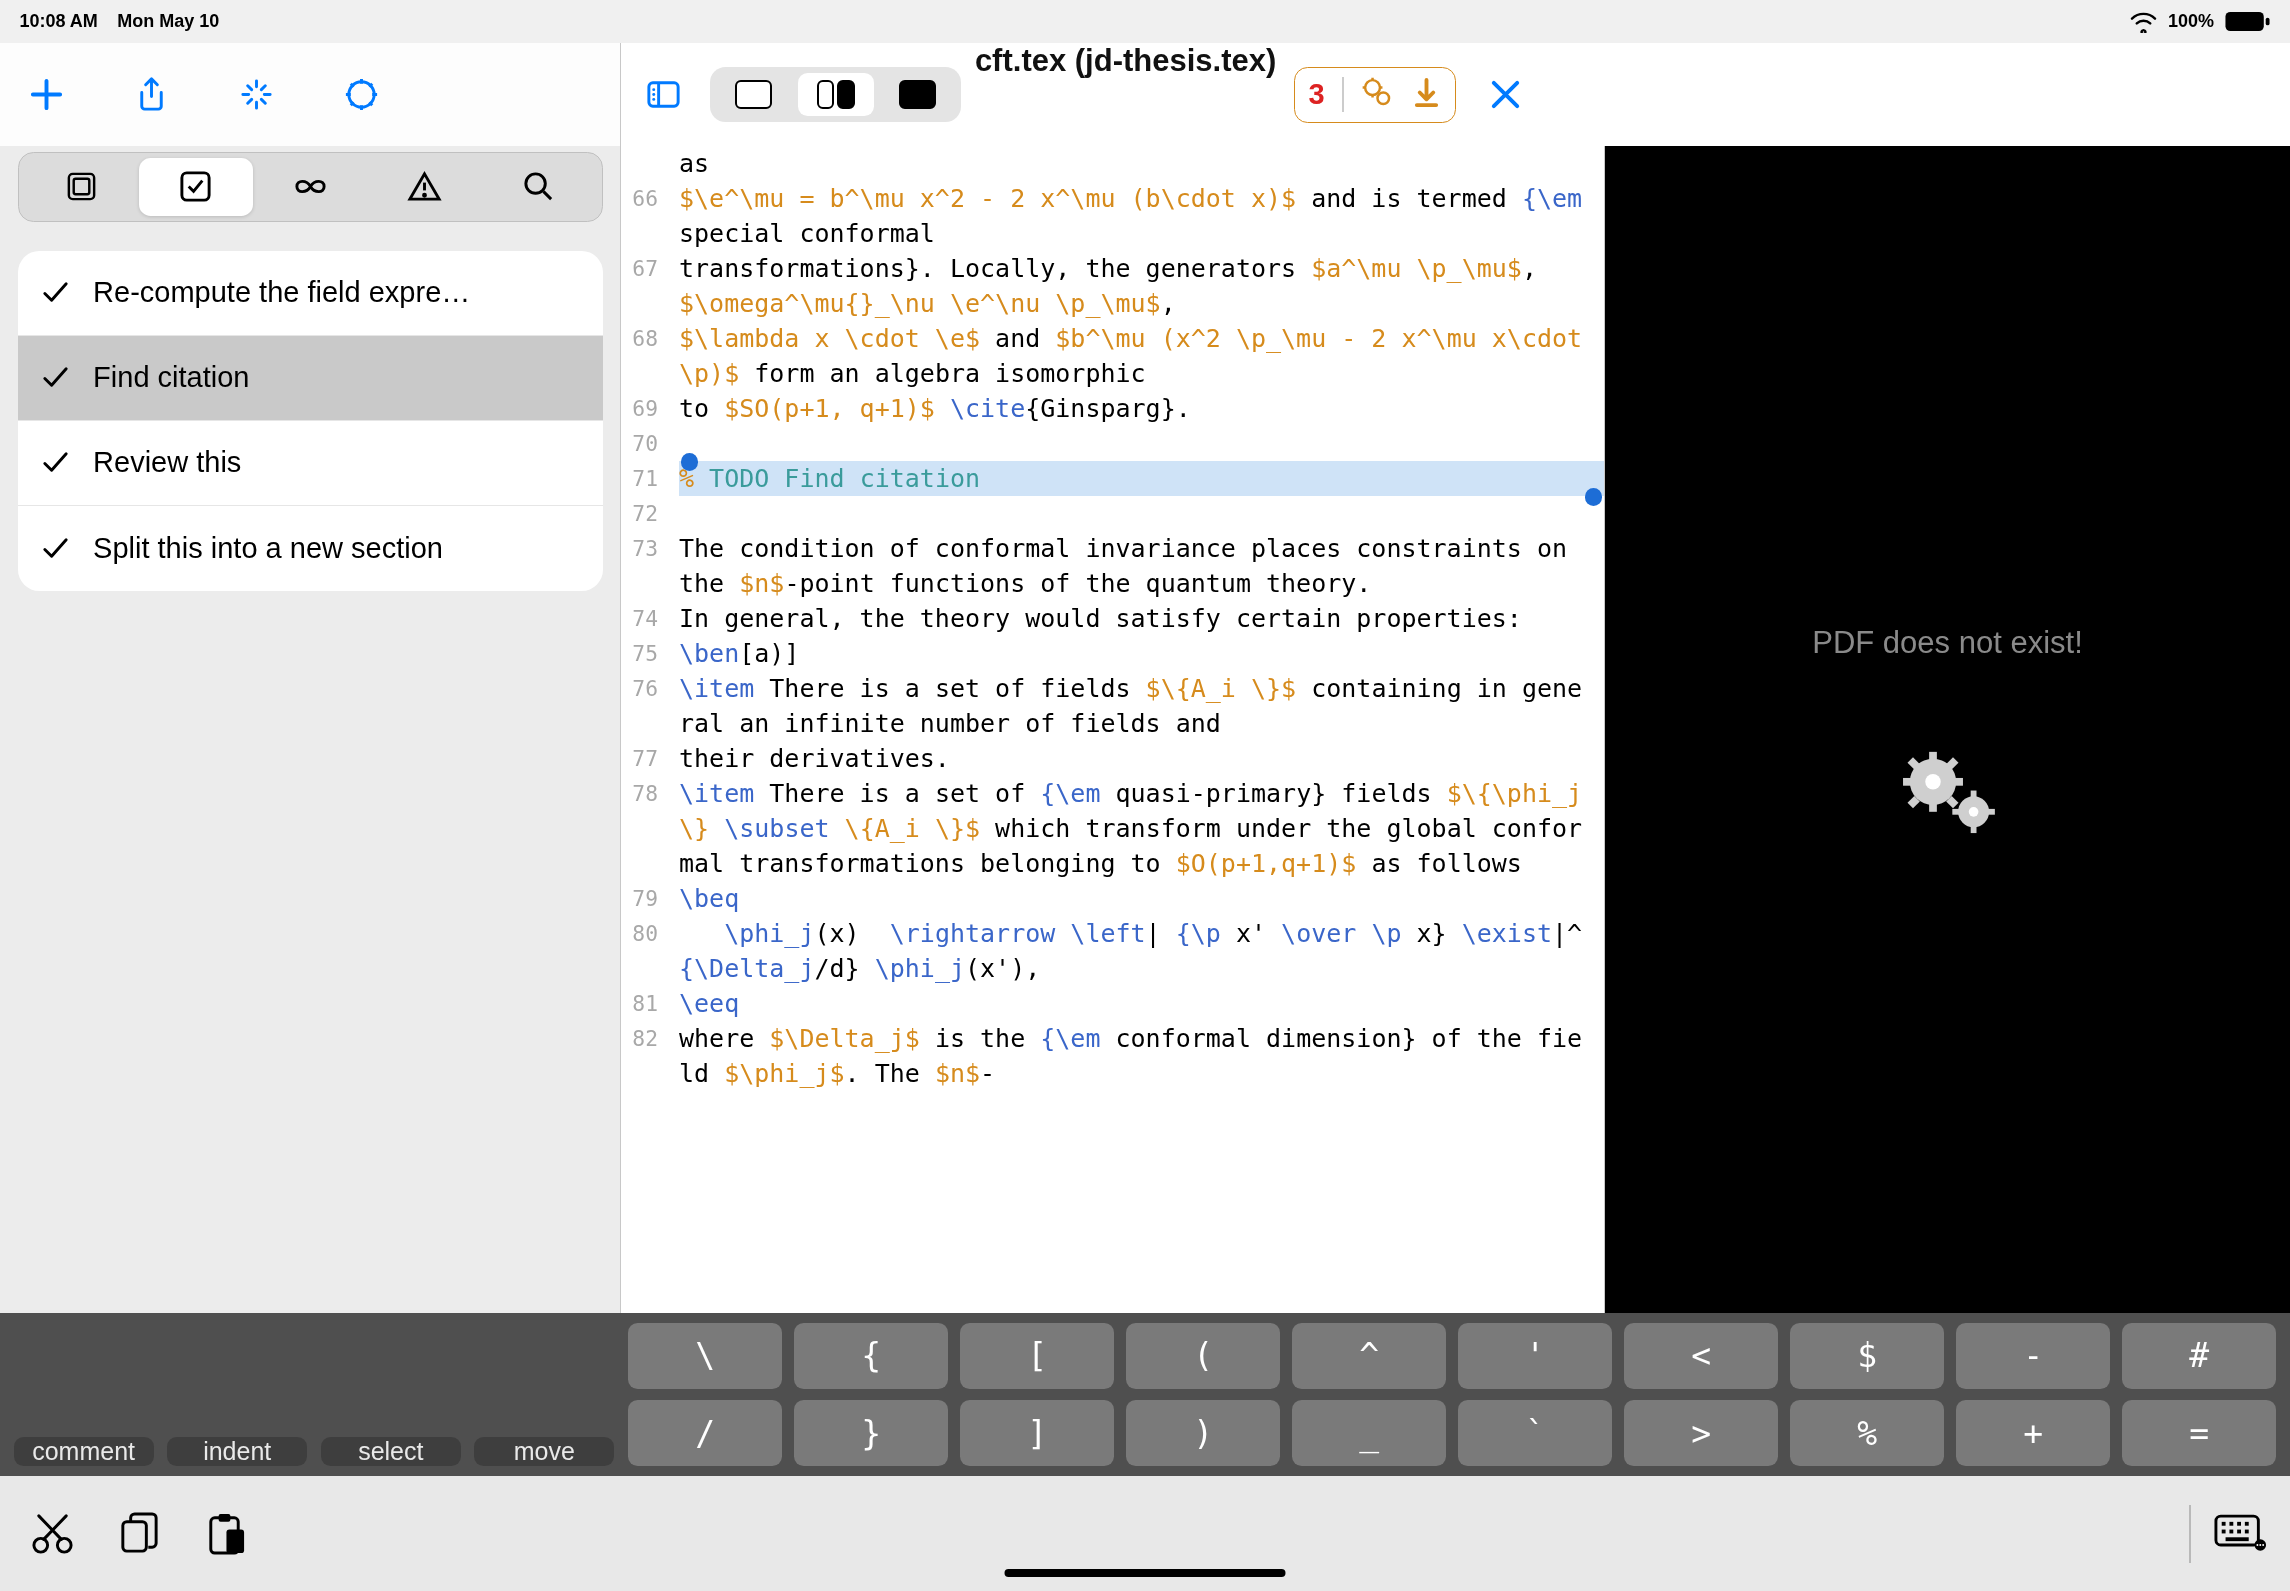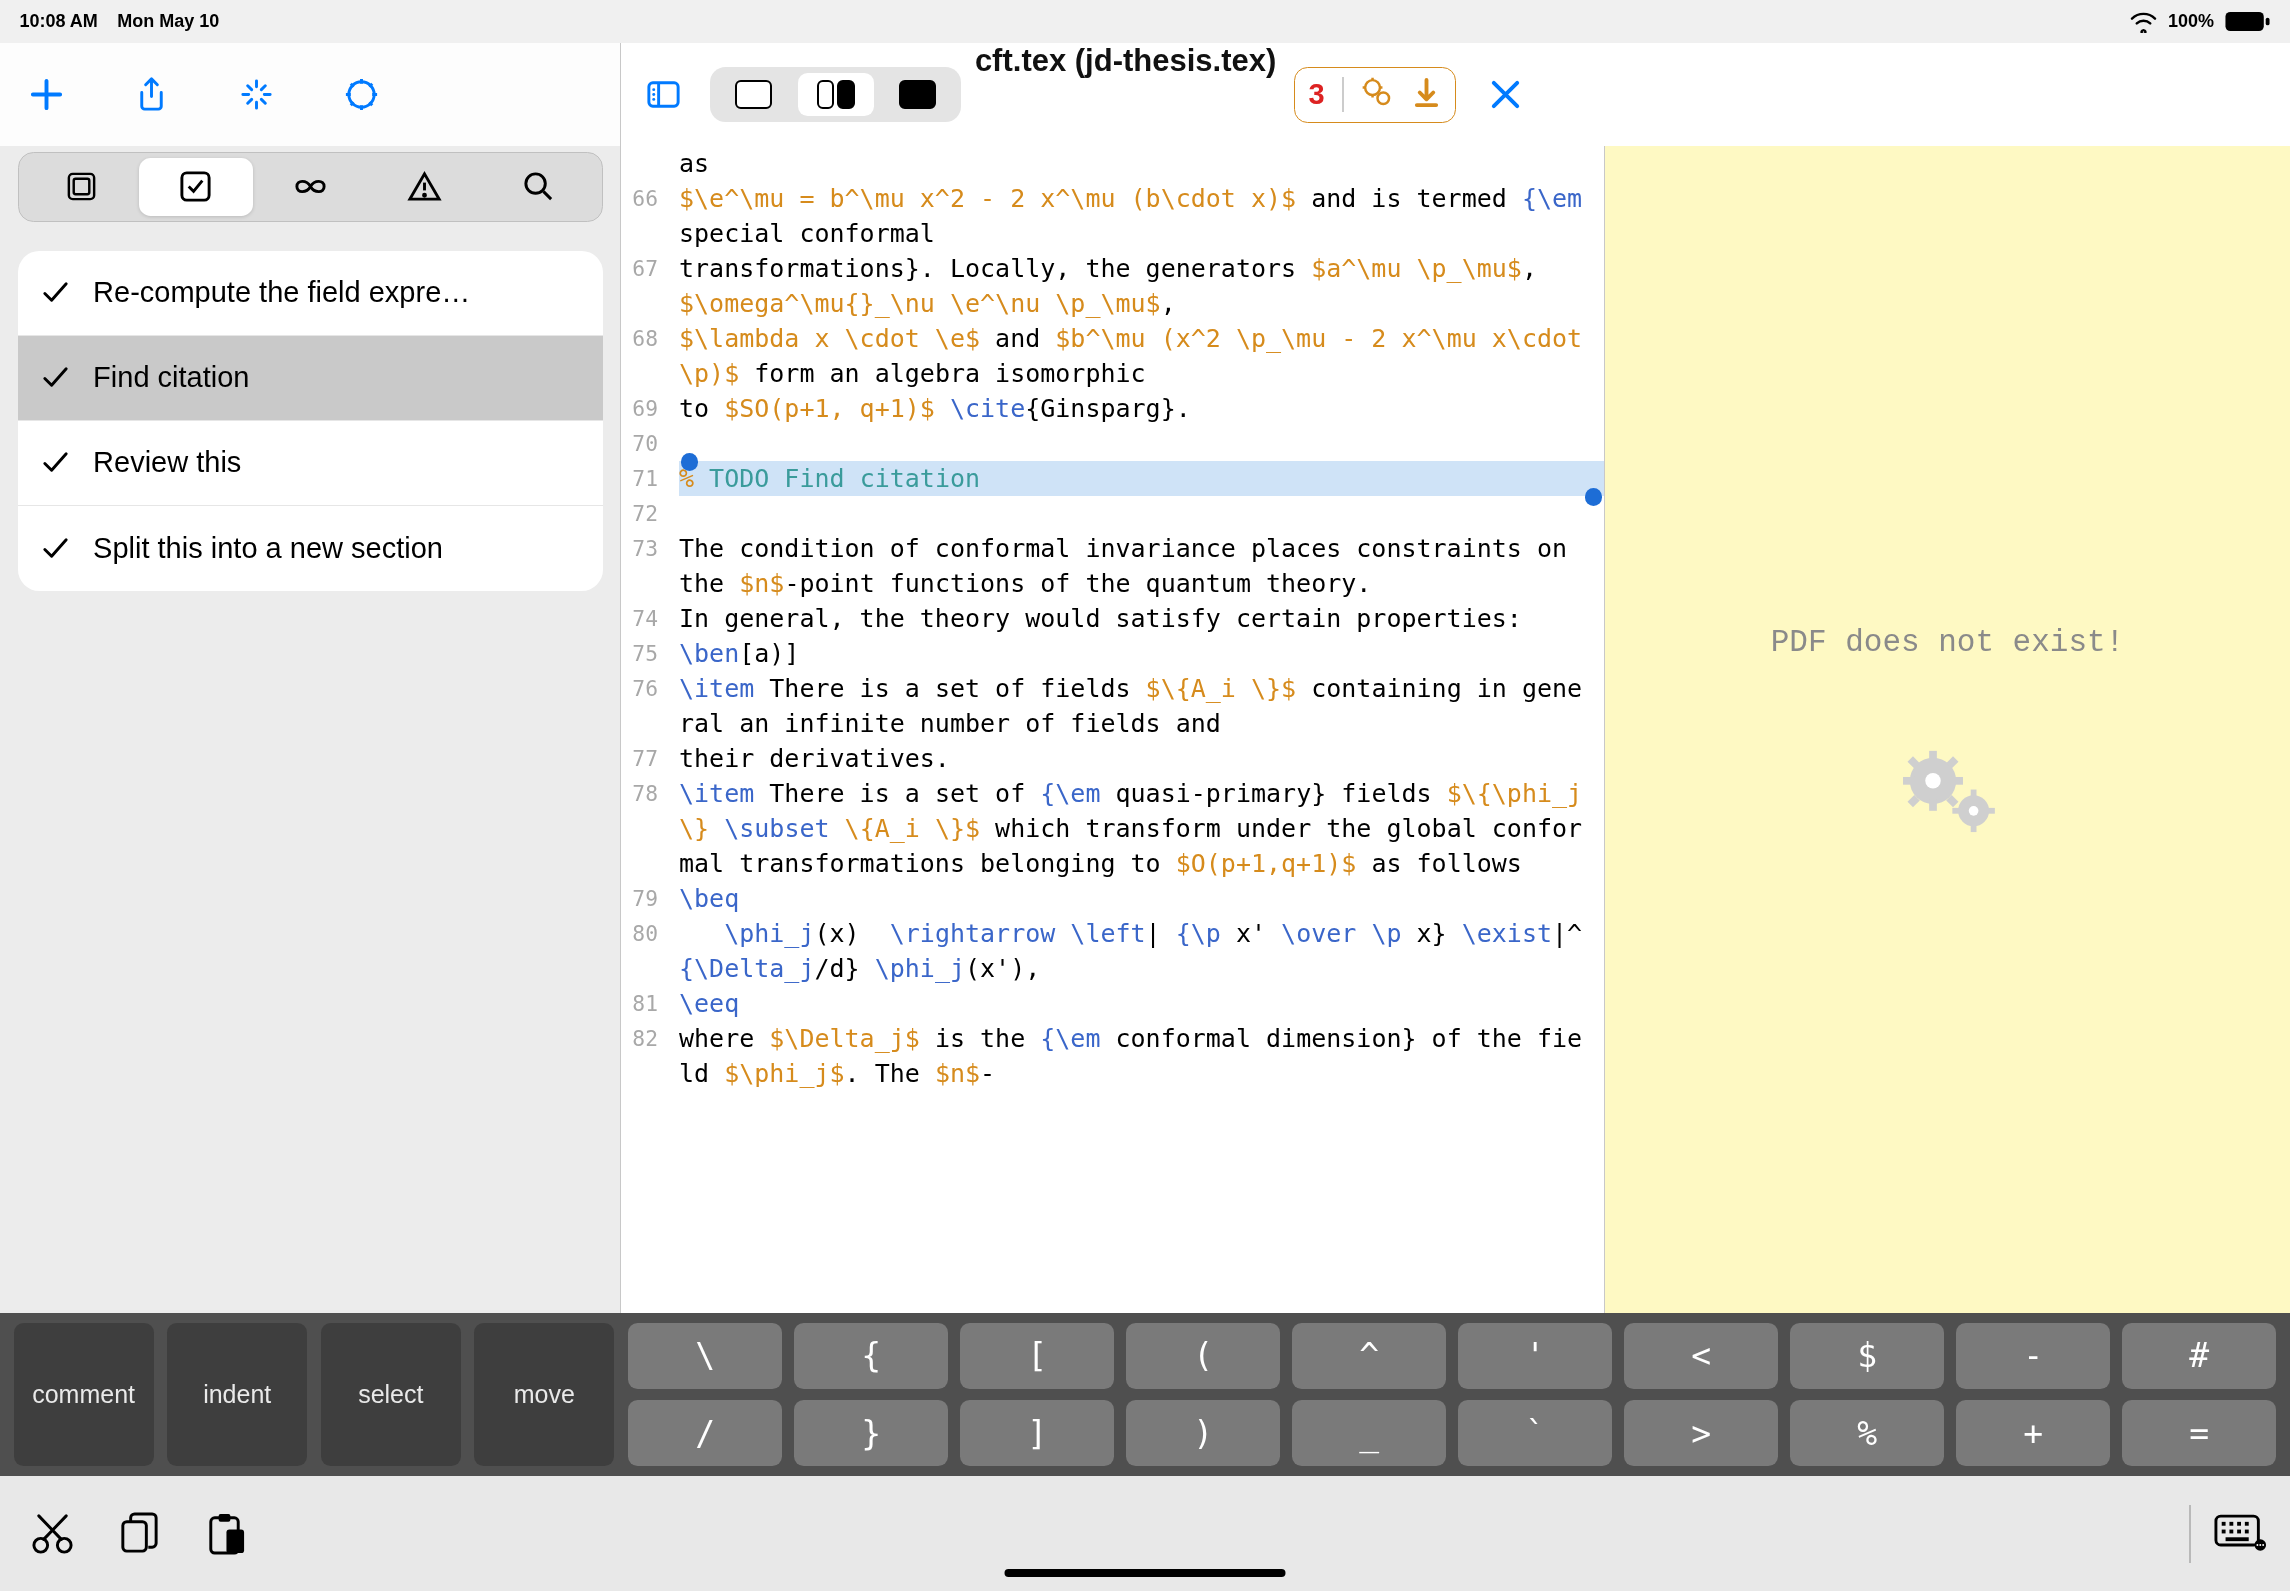--- a/index.html
+++ b/index.html
@@ -19,21 +19,21 @@
 
 .status-bar { height: 43px; display: flex; align-items: center; justify-content: space-between; padding: 0 19.4px; font-size: 18px; font-weight: 600; color: #000; }
 .status-left { display: flex; gap: 19.4px; }
 .status-right { display: flex; align-items: center; gap: 9.7px; }
 .wifi-icon, .battery-box { display: inline-flex; align-items: center; }
 
 
 .main { display: flex; height: 1263px; }
 .left-pane { width: 621px; background: var(--panel-bg); border-right: 1.9px solid var(--divider); display: flex; flex-direction: column; }
 .editor-pane { width: 984px; background: #fff; border-right: 1.9px solid var(--divider); display: flex; flex-direction: column; }
-.pdf-pane { flex: 1; background: #fef9c3; display: flex; flex-direction: column; font-family: Liberation Mono, monospace; }
+.pdf-pane { flex: 1; background: #000000; display: flex; flex-direction: column; }
 
 
 .left-toolbar { height: 103px; display: flex; align-items: center; padding: 0 17.5px; gap: 47px; }
 .tb-btn { width: 58px; height: 58px; display: flex; align-items: center; justify-content: center; cursor: pointer; }
 .tb-btn svg { width: 39px; height: 39px; }
 
 
 .seg-bar { height: 70px; margin: 5.8px 17.5px 17.5px 17.5px; background: #dcdcdc; border-radius: 15.5px; display: flex; align-items: center; padding: 5.8px; gap: 0; border: 1px solid #c0c0c0; }
 .seg-item { flex: 1; height: 58px; display: flex; align-items: center; justify-content: center; border-radius: 11.6px; }
 .seg-item.selected { background: #fff; box-shadow: 0 1px 3.9px rgba(0,0,0,0.15); }
@@ -69,21 +69,21 @@
 .sel-dot { width: 17.5px; height: 17.5px; background: #1d6dd6; border-radius: 50%; position: absolute; }
 
 
 .pdf-body { flex: 1; display: flex; flex-direction: column; align-items: center; justify-content: center; gap: 87px; color: #8a8a8a; }
 .pdf-msg1 { font-size: 31px; }
 .pdf-msg2 { font-size: 29px; }
 .gears { width: 107px; height: 87px; }
 
 
 .kbd-acc { height: 163px; background: #4f4f4f; display: flex; align-items: stretch; padding: 9.7px 13.6px; gap: 13.6px; }
-.kbd-left { display: flex; gap: 13.6px; }
+.kbd-left { display: flex; gap: 13.6px; align-items: flex-end; }
 .kbd-sq { width: 140px; background: #3e3e3e; border-radius: 9.7px; display: flex; align-items: center; justify-content: center; color: #e9e9e9; font-size: 25px; }
 .kbd-grid { flex: 1; display: grid; grid-template-columns: repeat(10, 1fr); grid-template-rows: 1fr 1fr; gap: 11.6px; }
 .kbd-key { background: #7a7a7a; border-radius: 9.7px; display: flex; align-items: center; justify-content: center; color: #fff; font-size: 33px; font-family: "SF Mono", Menlo, monospace; }
 
 
 .bottom-bar { height: 115px; background: #e8e8e8; display: flex; align-items: center; justify-content: space-between; padding: 0 29px; position: relative; }
 .bb-left { display: flex; gap: 39px; }
 .bb-icon { width: 47px; height: 47px; }
 .home-ind { position: absolute; bottom: 13.6px; left: 50%; transform: translateX(-50%); width: 281px; height: 8.7px; background: #000; border-radius: 4.9px; }
 .kb-divider { width: 1.9px; height: 58px; background: #b9b9b9; margin-right: 23px; }

